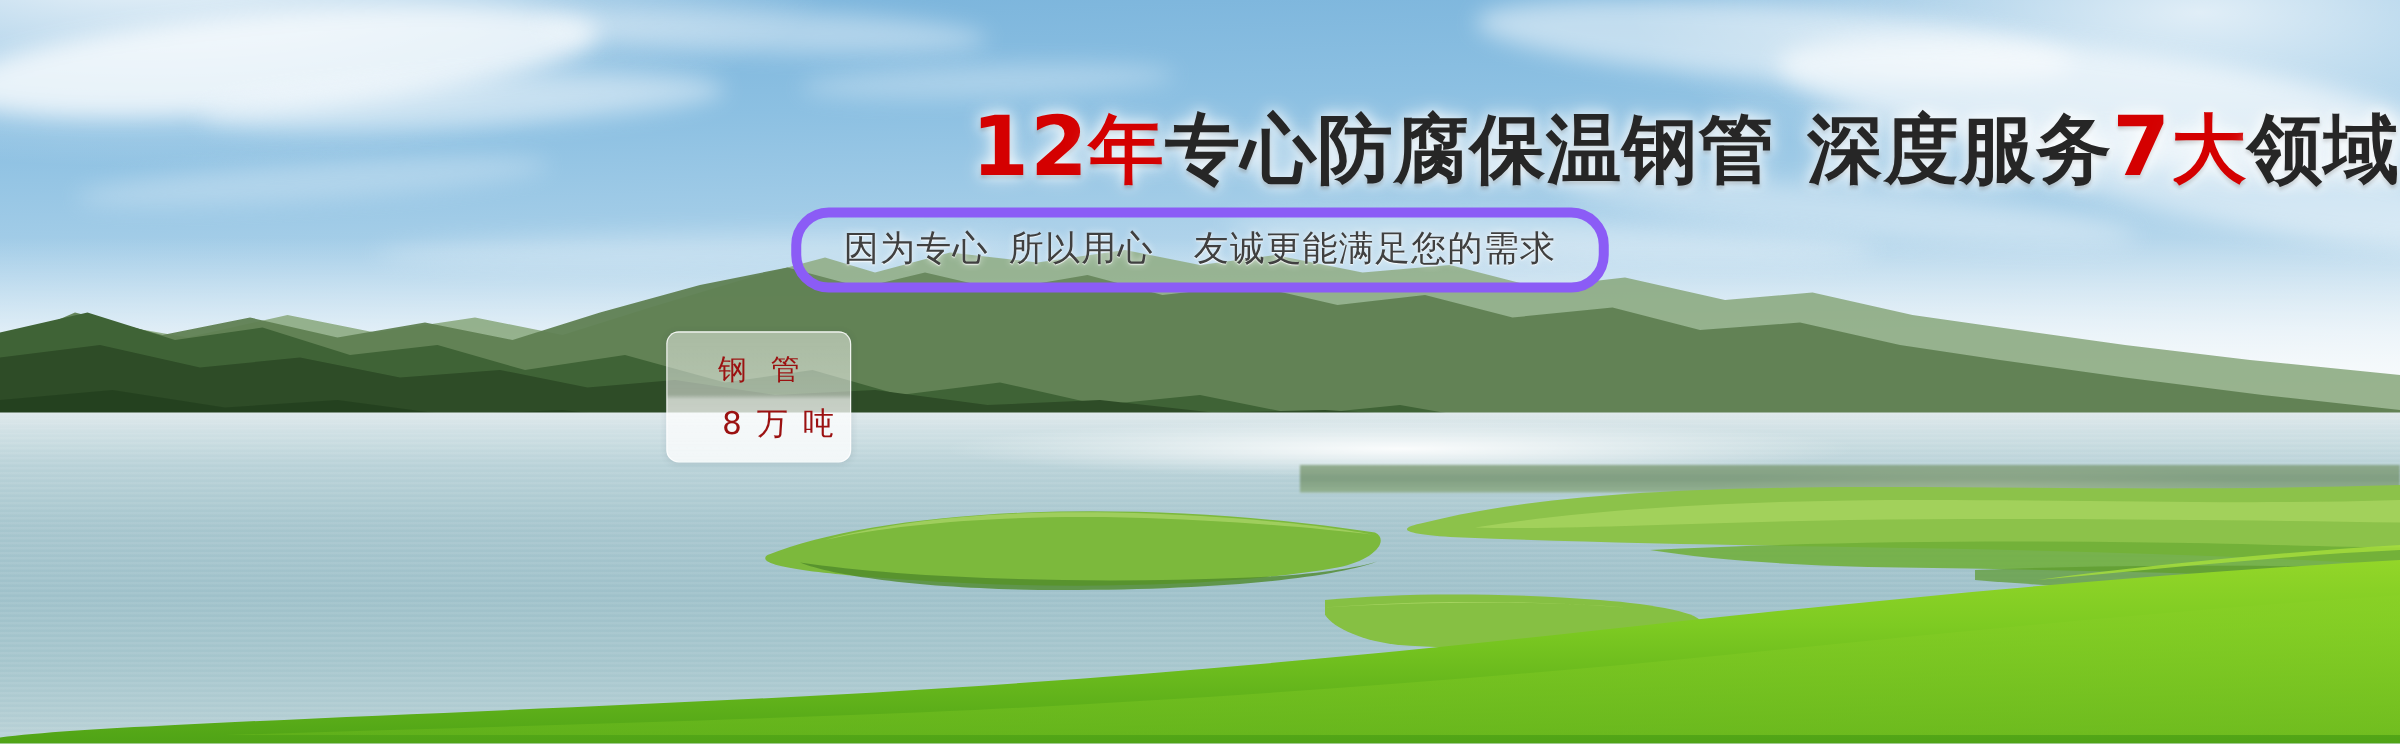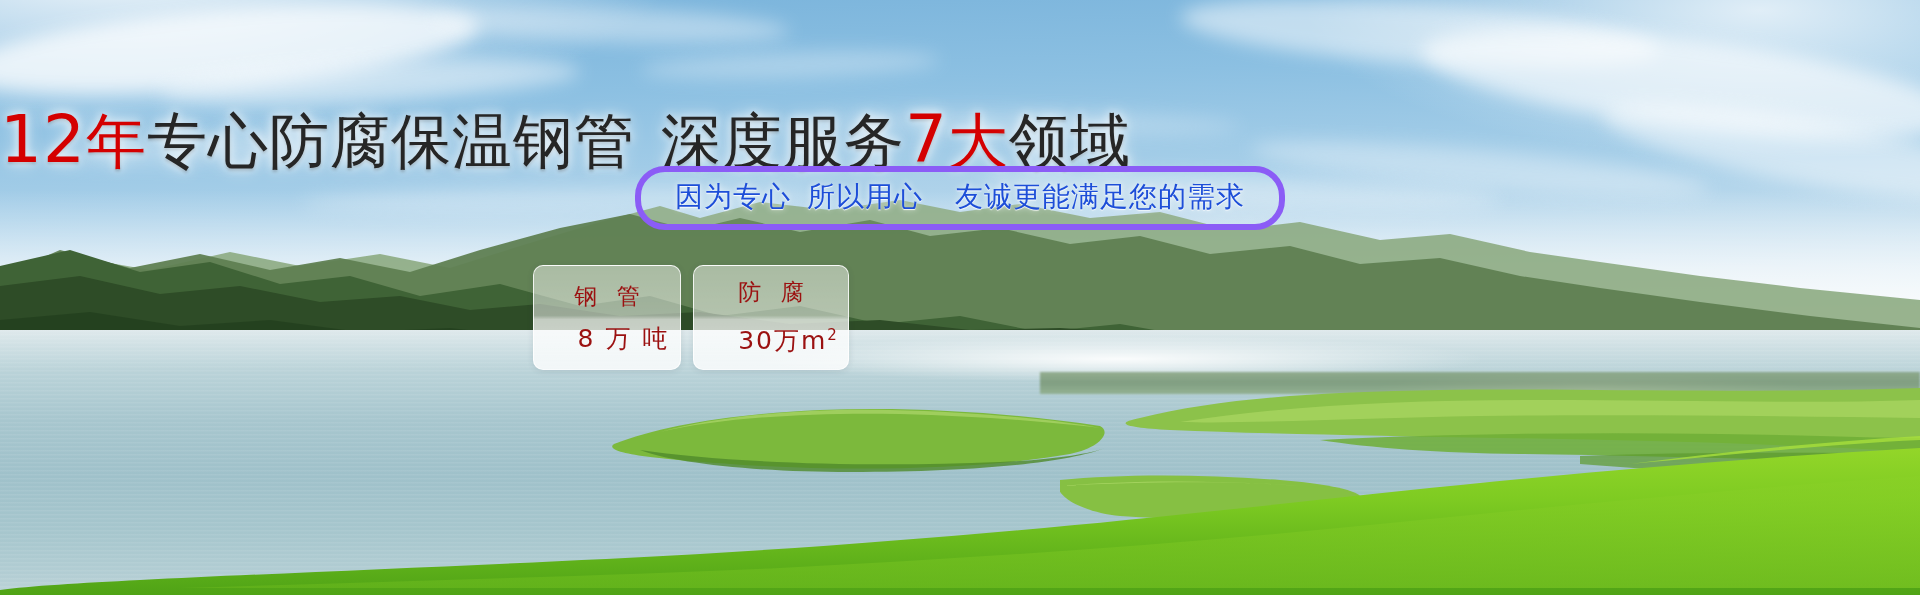--- a/index.html
+++ b/index.html
@@ -101,51 +101,50 @@
 
   .fg-grass {
     position: absolute; left: 0; top: 430px; width: 1920px; height: 165px;
   }
   .fg-grass svg { display: block; width: 100%; height: 100%; }
 
   
   .headline {
     position: absolute;
     left: 0; top: 82px; width: 1920px;
-    text-align: left;
+    text-align: right;
     font-size: 60px;
-    font-weight: normal;
+    font-weight: bold;
     letter-spacing: 1px;
     line-height: 72px;
     white-space: nowrap;
     font-family: "DejaVu Sans", "Liberation Sans", sans-serif;
     text-shadow:
       0 0 10px rgba(255,255,255,0.9),
       0 0 18px rgba(255,255,255,0.75),
       0 2px 3px rgba(0,0,0,0.28);
-    margin-top: 22px;
   }
   .hl-dark { color: #262626; }
   .hl-red  { color: #d40000; }
   .hl-num  { font-size: 66px; }
   .hl-gap  { display: inline-block; width: 26px; }
 
   
   .subtitle-wrap {
     position: absolute;
     left: 0; top: 166px; width: 1920px;
     display: flex; justify-content: center;
   }
   .subtitle {
-    border: 6px solid #8b5cf6;
+    border: 8px solid #8b5cf6;
     border-radius: 30px;
     padding: 8px 34px 10px;
     font-size: 28px;
     line-height: 34px;
-    color: #1d4ed8;
+    color: #404040;
     white-space: nowrap;
     letter-spacing: 1px;
     background: rgba(255,255,255,0.06);
     font-family: "DejaVu Sans", "Liberation Sans", sans-serif;
     text-shadow: 0 0 6px rgba(255,255,255,0.85), 0 1px 1px rgba(255,255,255,0.9);
   }
   .sub-gap { display: inline-block; width: 16px; }
 
   
   .cards {
@@ -318,21 +317,17 @@
     </div>
   </div>
 
   <div class="cards">
 
     <div class="card">
       <div class="card-label">钢 管</div>
       <div class="card-value"><span>8 万 吨</span></div>
     </div>
 
-    <div class="card wide">
-      <div class="card-label">防 腐</div>
-      <div class="card-value"><span>30万m</span><sup>2</sup></div>
-    </div>
 
 
   </div>
 
 </div>
 
 </body></html>

